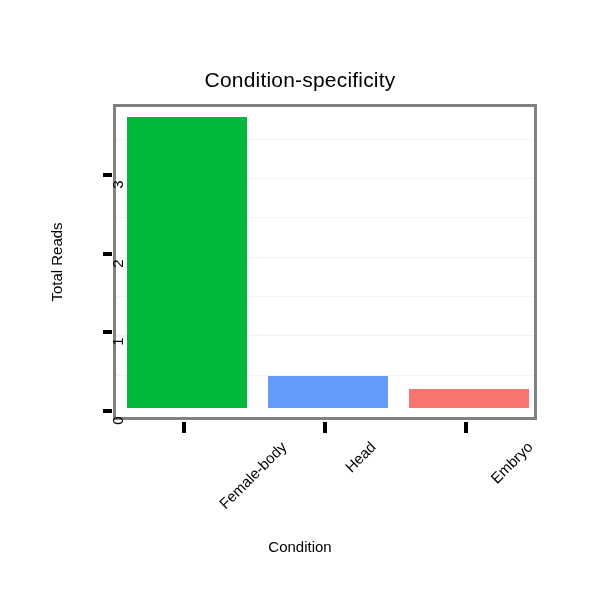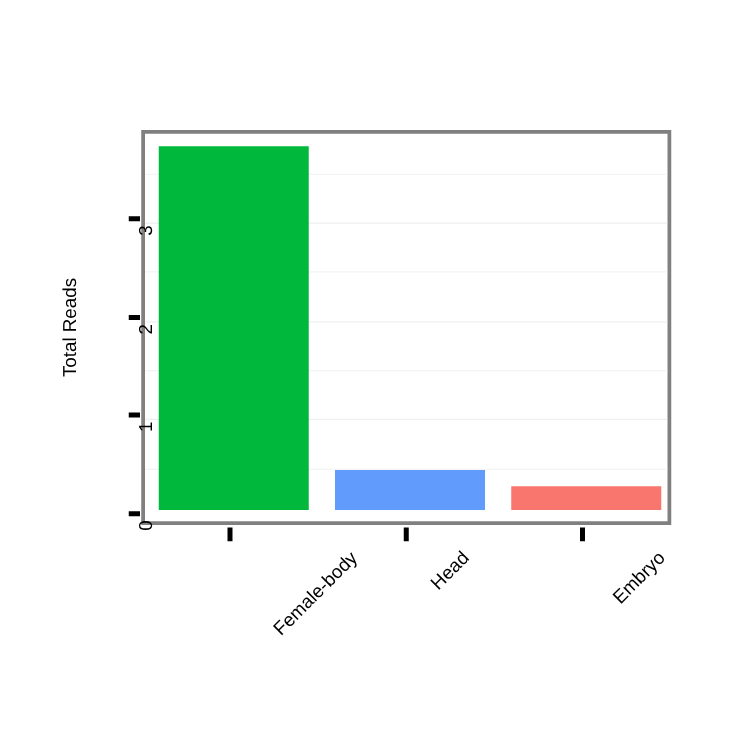--- a/index.html
+++ b/index.html
@@ -128,23 +128,25 @@
     font-size: 15px;
     color: #000000;
     white-space: nowrap;
   }
 </style>
 </head>
 <body>
 
 <div id="figure">
 
+  <div id="chart-title">Condition-specificity</div>
 
   <div id="y-axis-title">Total Reads</div>
 
+  <div id="x-axis-title">Condition</div>
 
   <div id="plot-panel">
     <div id="grid-layer">
         <div class="gridline major" style="top: 228.3px;"></div>
         <div class="gridline major" style="top: 149.6px;"></div>
         <div class="gridline major" style="top: 70.9px;"></div>
         <div class="gridline" style="top: 267.65px;"></div>
         <div class="gridline" style="top: 188.95px;"></div>
         <div class="gridline" style="top: 110.25px;"></div>
         <div class="gridline" style="top: 31.55px;"></div>

